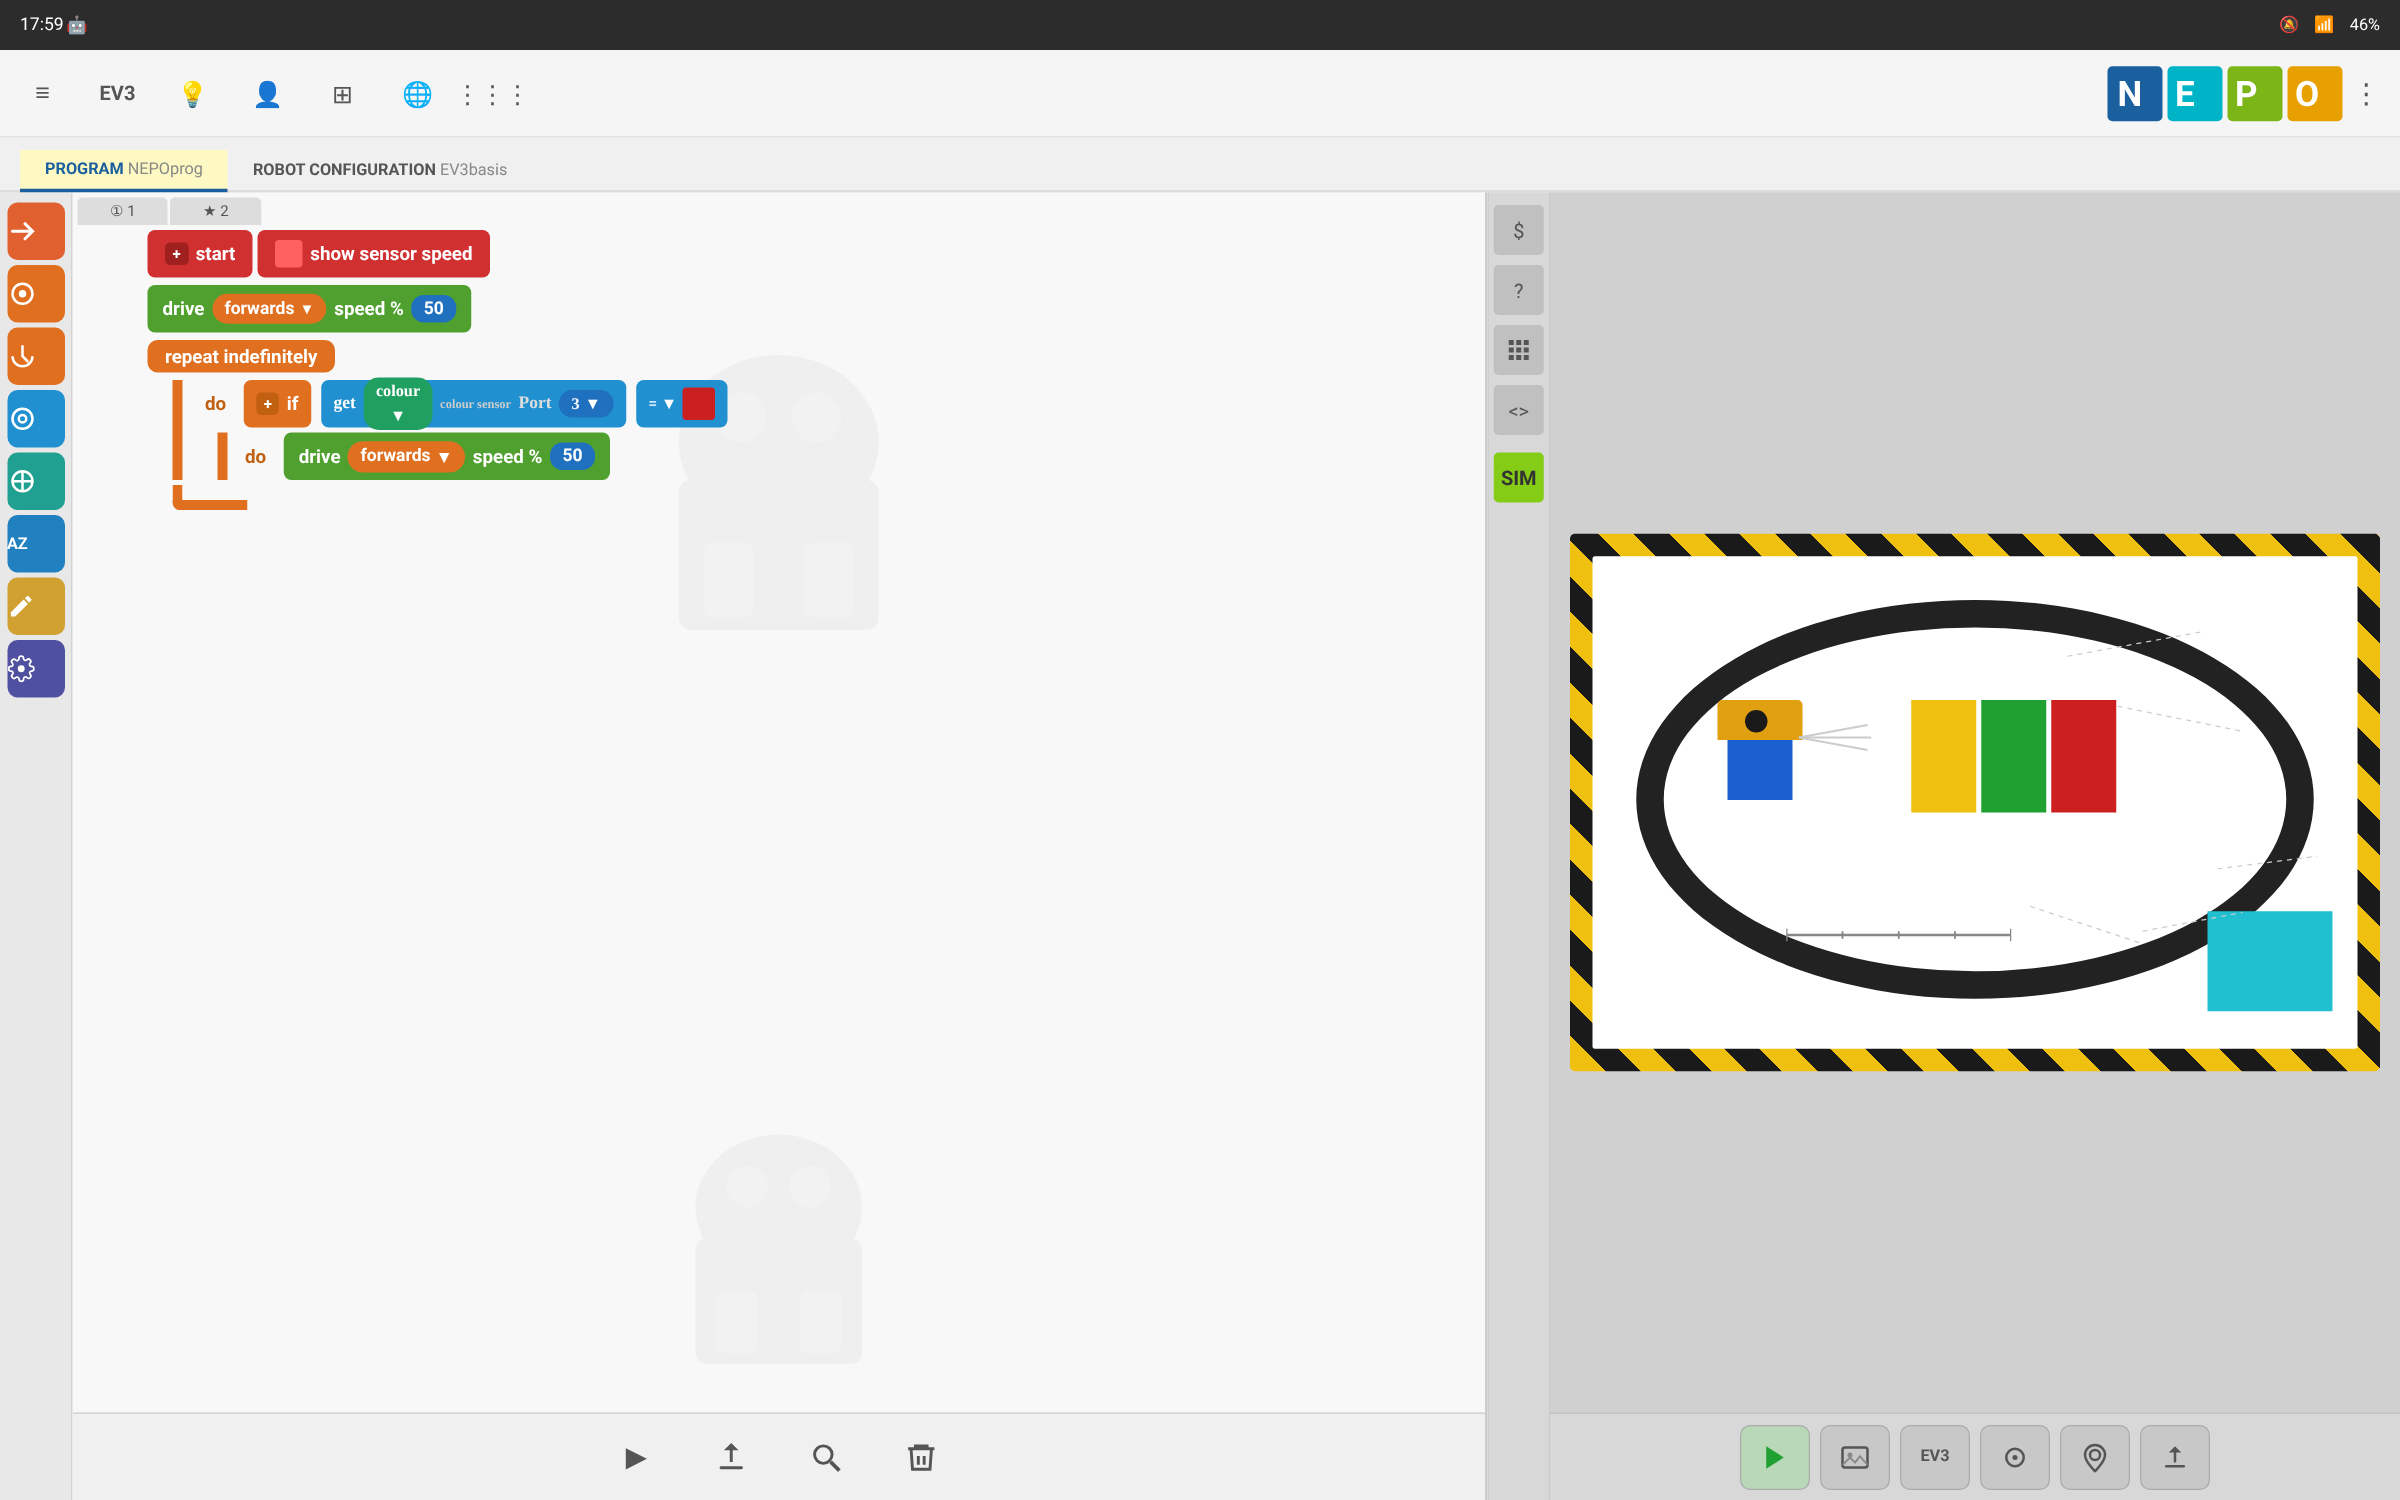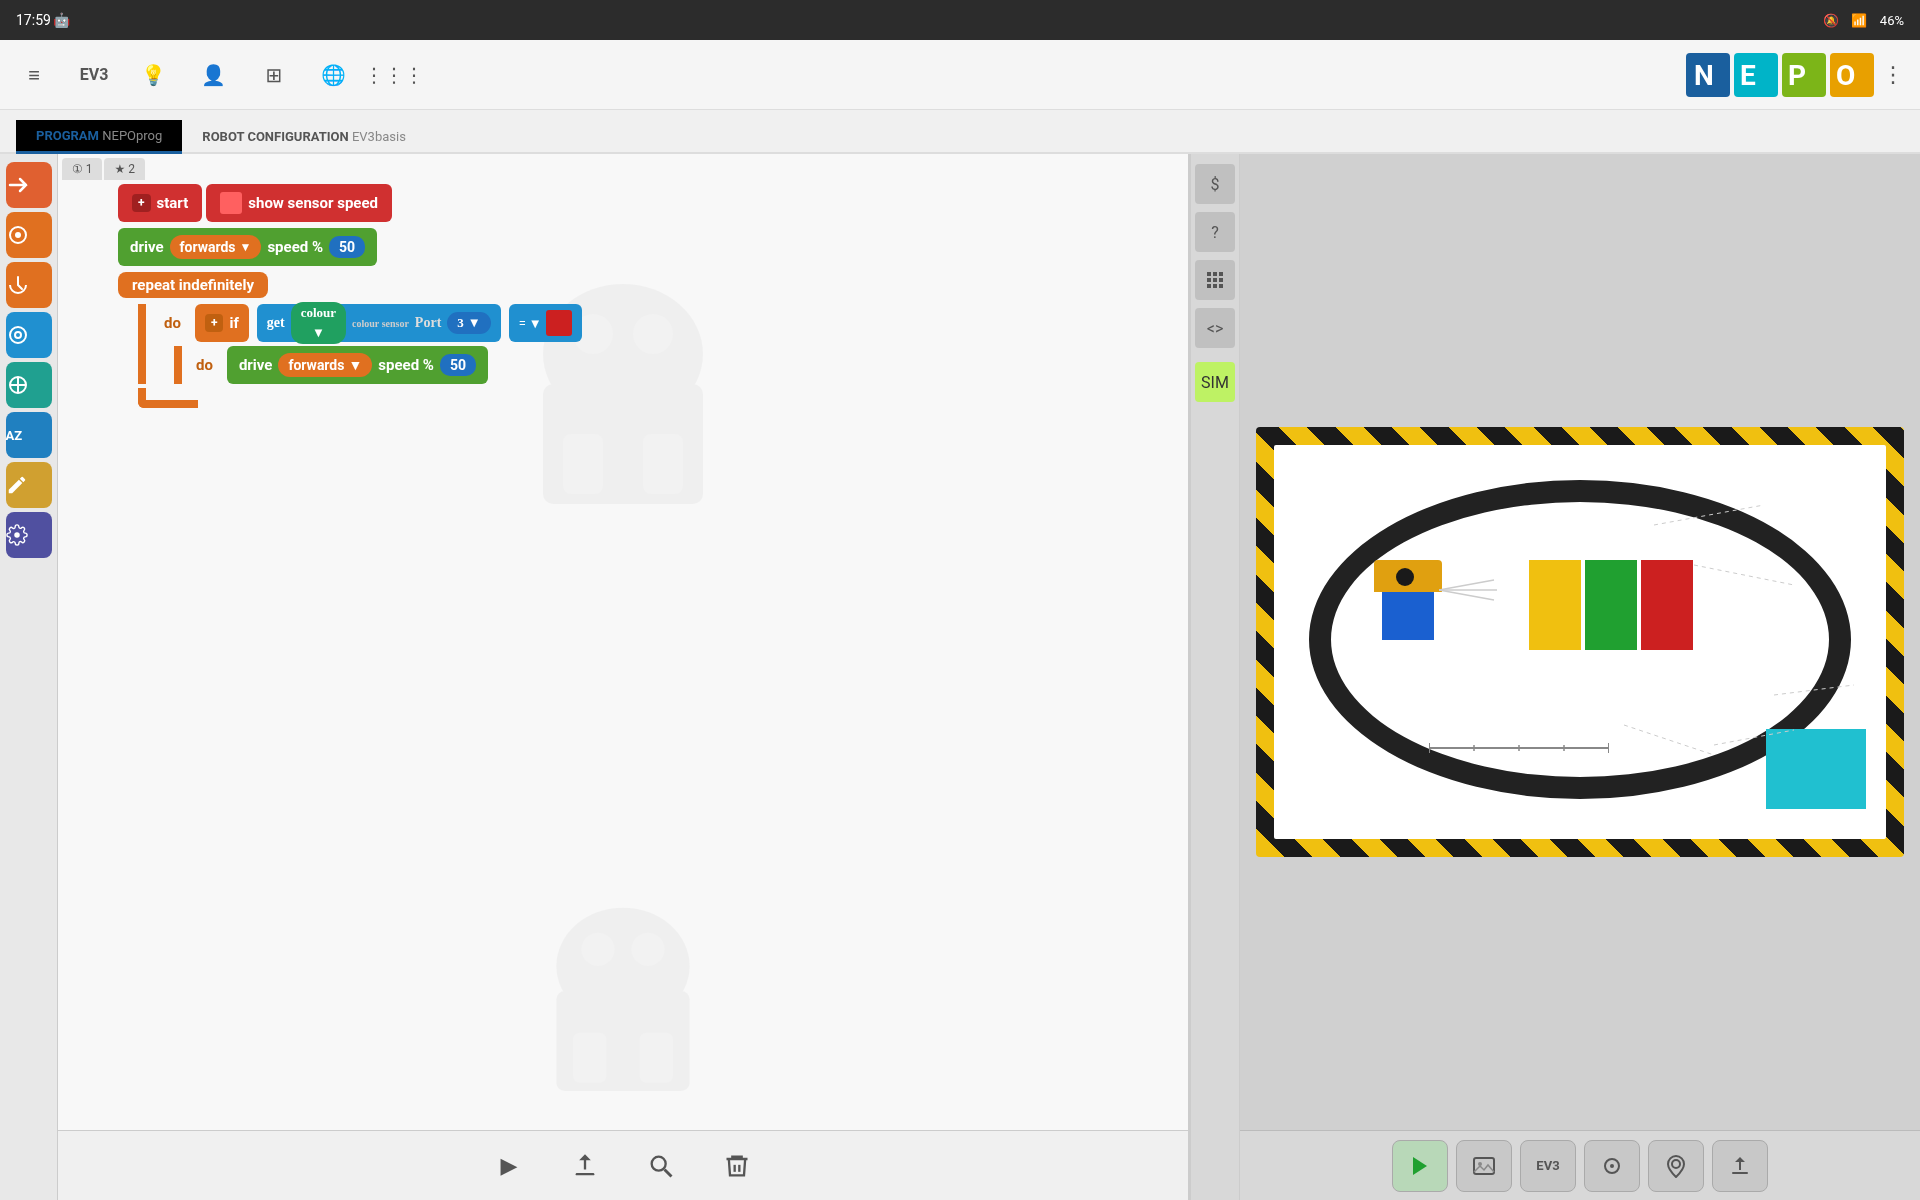--- a/index.html
+++ b/index.html
@@ -32,21 +32,21 @@
 
     
     .tab-bar {
       width: 100%; height: 44px; background: #f0f0f0; display: flex; align-items: flex-end;
       border-bottom: 2px solid #ddd; padding-left: 16px;
     }
     .tab {
       padding: 8px 20px; font-size: 13px; font-weight: bold; color: #555; cursor: pointer;
       border-bottom: 2px solid transparent; margin-bottom: -2px;
     }
-    .tab.active { color: #1a5f9e; border-bottom: 3px solid #1a5f9e; background: #000000; }
+    .tab.active { color: #1a5f9e; border-bottom: 3px solid #1a5f9e; background: #fef9c3; }
     .tab-keyword { color: #888; font-weight: normal; }
 
     
     .main-content { display: flex; width: 100%; height: calc(1200px - 154px); }
 
     
     .sidebar {
       width: 58px; background: #e8e8e8; display: flex; flex-direction: column; align-items: center;
       padding: 8px 0; gap: 4px; border-right: 1px solid #ccc;
     }
@@ -179,21 +179,21 @@
     }
     .sim-btn {
       width: 56px; height: 52px; background: #c8c8c8; border-radius: 8px;
       display: flex; align-items: center; justify-content: center; cursor: pointer;
       font-size: 20px; color: #444; border: 1px solid #aaa;
     }
     .sim-btn.play { background: #b8d8b8; }
 
     
     .editor-tabs { position: absolute; top: 0; left: 0; display: flex; gap: 2px; padding: 4px 4px 0; z-index: 10; }
-    .editor-tab { padding: 4px 10px; background: #ddd; border-radius: 4px 4px 0 0; font-size: 12px; color: #555; cursor: pointer; display: flex; align-items: center; gap: 4px; }
+    .editor-tab { padding: 4px 26px; background: #ddd; border-radius: 4px 4px 0 0; font-size: 12px; color: #555; cursor: pointer; display: flex; align-items: center; gap: 4px; }
   </style>
 </head>
 <body>
 
 <div class="status-bar">
   <div class="status-bar-left">
     <span>17:59</span>
     <span>🤖</span>
   </div>
   <div class="status-bar-right">
@@ -449,21 +449,21 @@
           <rect x="13" y="1" width="4" height="4" fill="#555"></rect>
           <rect x="1" y="7" width="4" height="4" fill="#555"></rect>
           <rect x="7" y="7" width="4" height="4" fill="#555"></rect>
           <rect x="13" y="7" width="4" height="4" fill="#555"></rect>
           <rect x="1" y="13" width="4" height="4" fill="#555"></rect>
           <rect x="7" y="13" width="4" height="4" fill="#555"></rect>
           <rect x="13" y="13" width="4" height="4" fill="#555"></rect>
         </svg>
     </div>
     <div class="right-tab">&lt;&gt;</div>
-    <div class="right-tab sim-tab" style="background:#bef264;font-weight:normal;color:#333;">SIM</div>
+    <div class="right-tab sim-tab" style="background:#84cc16;font-weight:bold;color:#333;">SIM</div>
   </div>
 
   <div class="sim-panel">
     <div class="sim-content">
 
       <div class="sim-arena">
 
         <div style="position:absolute;top:0;left:0;right:0;bottom:0;background:repeating-linear-gradient(45deg,#f0c010 0px,#f0c010 20px,#1a1a1a 20px,#1a1a1a 40px);border-radius:4px;"></div>
 
         <div style="position:absolute;top:18px;left:18px;right:18px;bottom:18px;background:white;border-radius:2px;overflow:hidden;">

